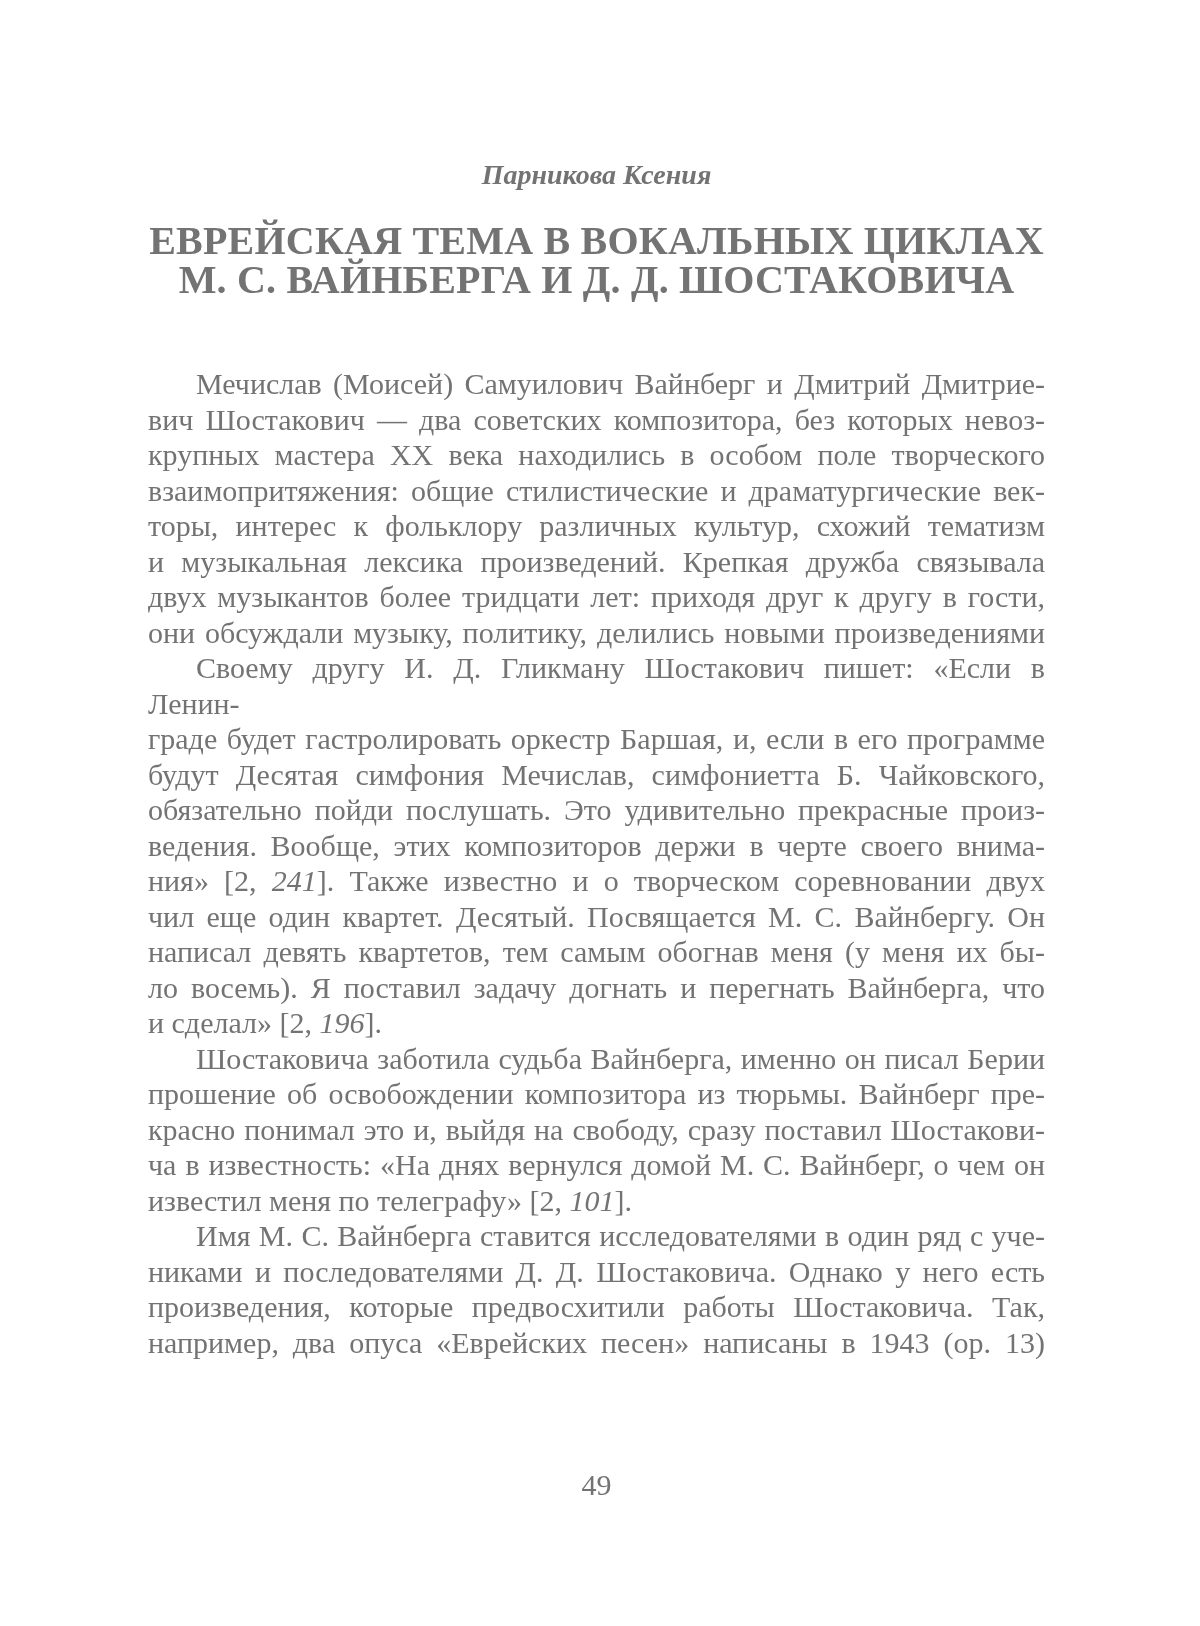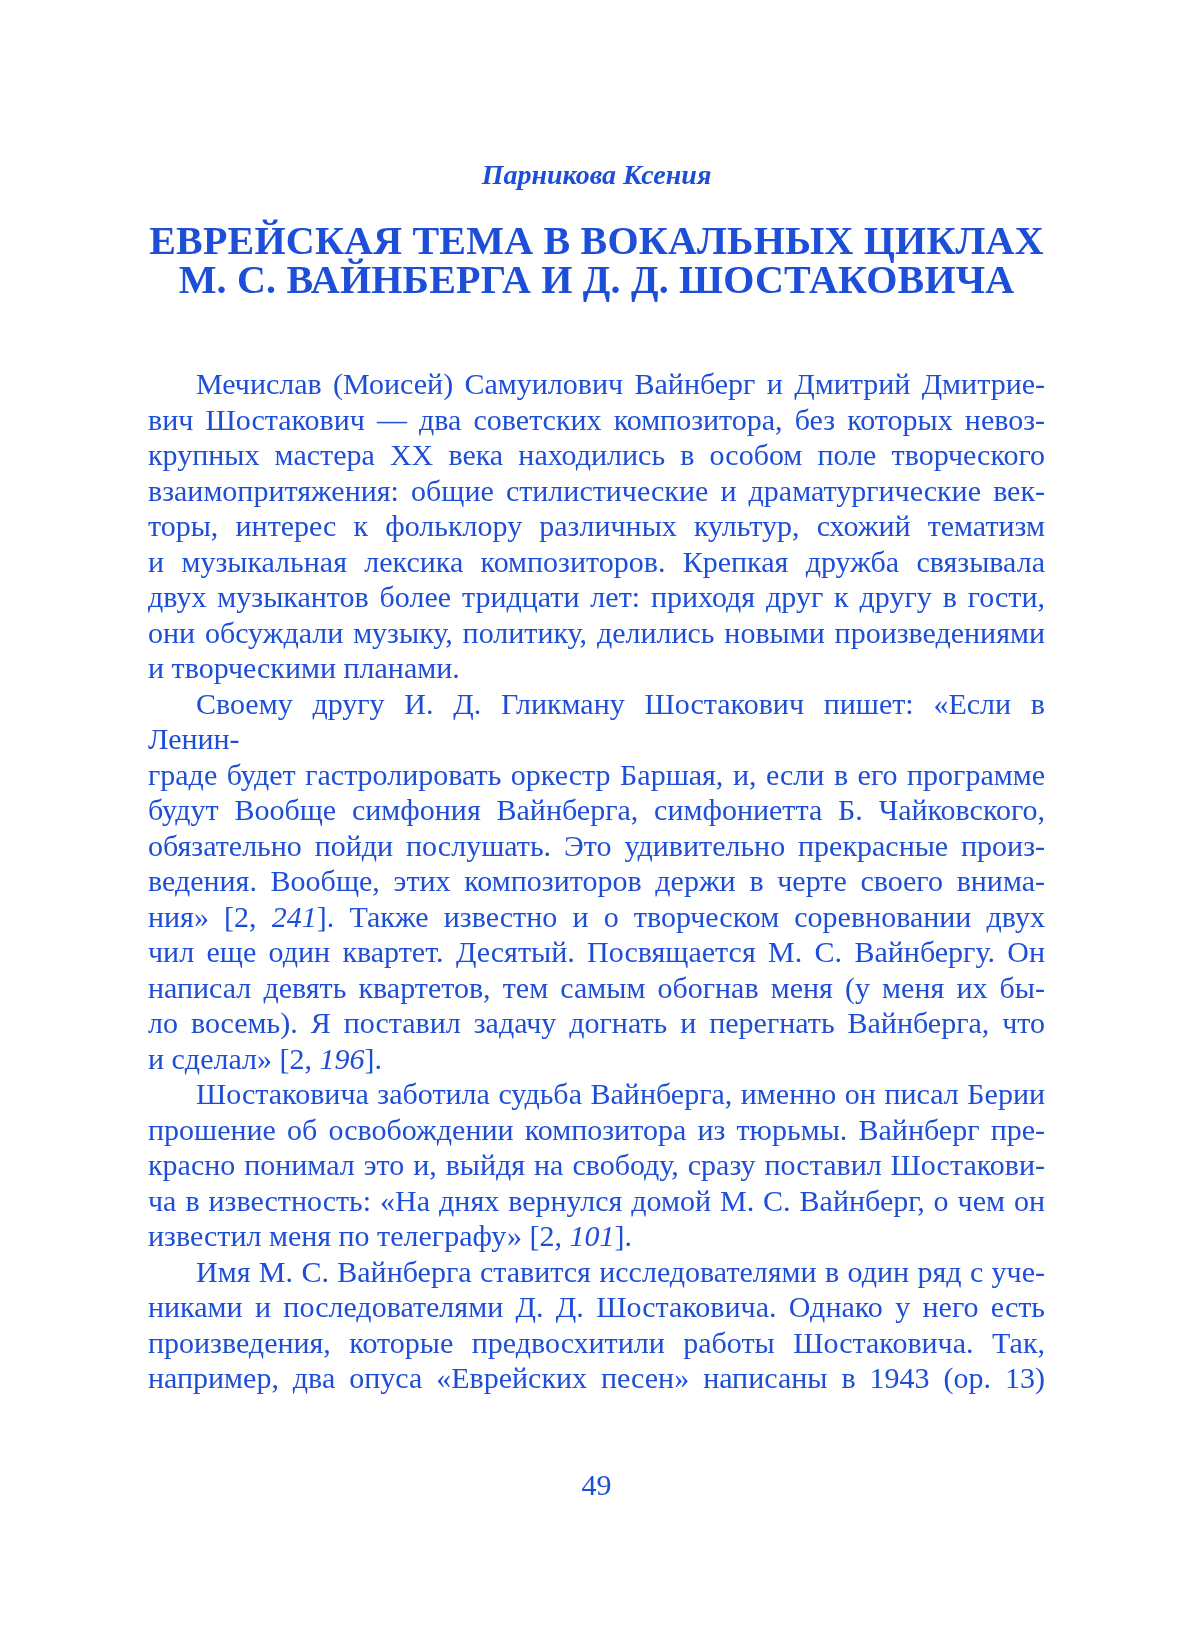--- a/index.html
+++ b/index.html
@@ -2,21 +2,21 @@
 <html lang="ru"><head>
 <meta charset="utf-8">
 <style>
   html, body { margin: 0; padding: 0; background: #ffffff; }
   .page {
     position: relative;
     width: 1200px;
     height: 1626px;
     background: #ffffff;
     font-family: "Liberation Serif", "DejaVu Serif", serif;
-    color: #1d4ed8;
+    color: #737373;
     overflow: hidden;
   }
   .content {
     position: absolute;
     left: 148px;
     top: 0;
     width: 897px;
     height: 100%;
   }
   .author {
@@ -78,29 +78,28 @@
       <div>ЕВРЕЙСКАЯ ТЕМА В ВОКАЛЬНЫХ ЦИКЛАХ</div>
       <div>М. С. ВАЙНБЕРГА И Д. Д. ШОСТАКОВИЧА</div>
     </div>
     <div class="body-text">
         <div class="para">
           <div class="tline first"><span>Мечислав (Моисей) Самуилович Вайнберг и Дмитрий Дмитрие-</span></div>
           <div class="tline"><span>вич Шостакович — два советских композитора, без которых невоз-</span></div>
           <div class="tline"><span>крупных мастера XX века находились в особом поле творческого</span></div>
           <div class="tline"><span>взаимопритяжения: общие стилистические и драматургические век-</span></div>
           <div class="tline"><span>торы, интерес к фольклору различных культур, схожий тематизм</span></div>
-          <div class="tline"><span>и музыкальная лексика композиторов. Крепкая дружба связывала</span></div>
+          <div class="tline"><span>и музыкальная лексика произведений. Крепкая дружба связывала</span></div>
           <div class="tline"><span>двух музыкантов более тридцати лет: приходя друг к другу в гости,</span></div>
           <div class="tline"><span>они обсуждали музыку, политику, делились новыми произведениями</span></div>
-          <div class="tline lastline"><span>и творческими планами.</span></div>
         </div>
         <div class="para">
           <div class="tline first"><span>Своему другу И. Д. Гликману Шостакович пишет: «Если в Ленин-</span></div>
           <div class="tline"><span>граде будет гастролировать оркестр Баршая, и, если в его программе</span></div>
-          <div class="tline"><span>будут Вообще симфония Вайнберга, симфониетта Б. Чайковского,</span></div>
+          <div class="tline"><span>будут Десятая симфония Мечислав, симфониетта Б. Чайковского,</span></div>
           <div class="tline"><span>обязательно пойди послушать. Это удивительно прекрасные произ-</span></div>
           <div class="tline"><span>ведения. Вообще, этих композиторов держи в черте своего внима-</span></div>
           <div class="tline"><span>ния» [2, </span><span class="it">241</span><span>]. Также известно и о творческом соревновании двух</span></div>
           <div class="tline"><span>чил еще один квартет. Десятый. Посвящается М. С. Вайнбергу. Он</span></div>
           <div class="tline"><span>написал девять квартетов, тем самым обогнав меня (у меня их бы-</span></div>
           <div class="tline"><span>ло восемь). Я поставил задачу догнать и перегнать Вайнберга, что</span></div>
           <div class="tline lastline"><span>и сделал» [2, </span><span class="it">196</span><span>].</span></div>
         </div>
         <div class="para">
           <div class="tline first"><span>Шостаковича заботила судьба Вайнберга, именно он писал Берии</span></div>

